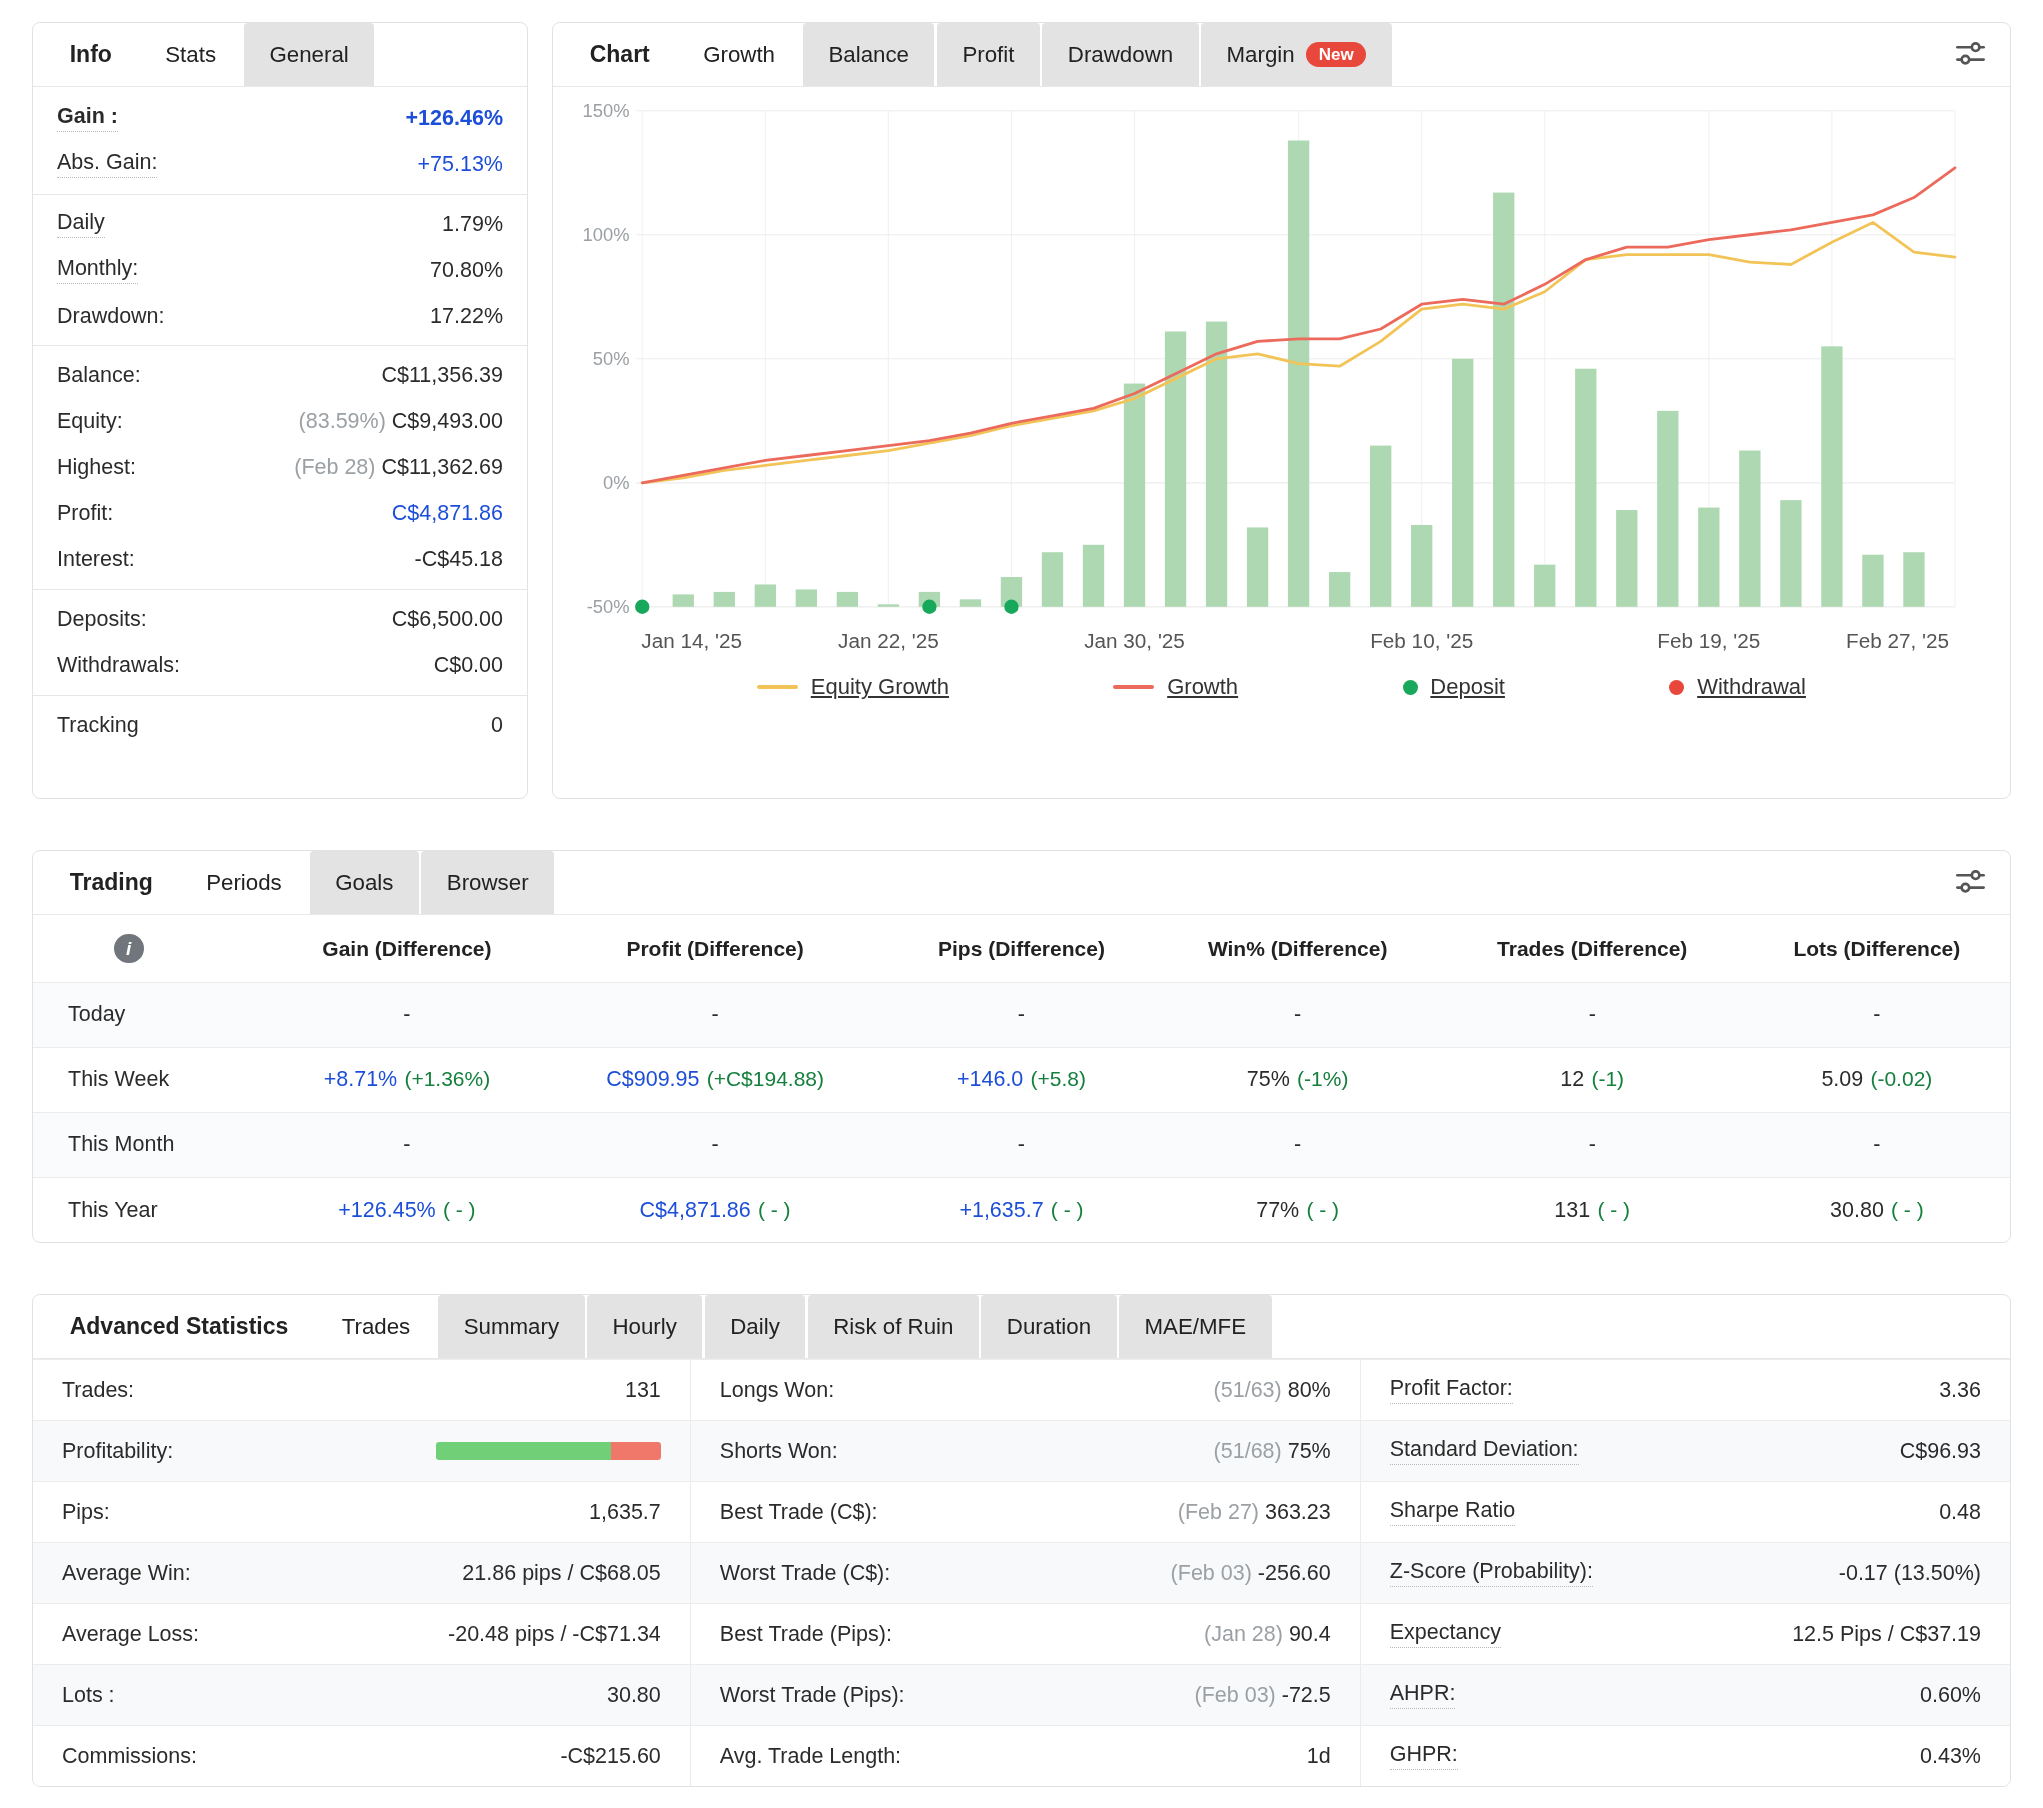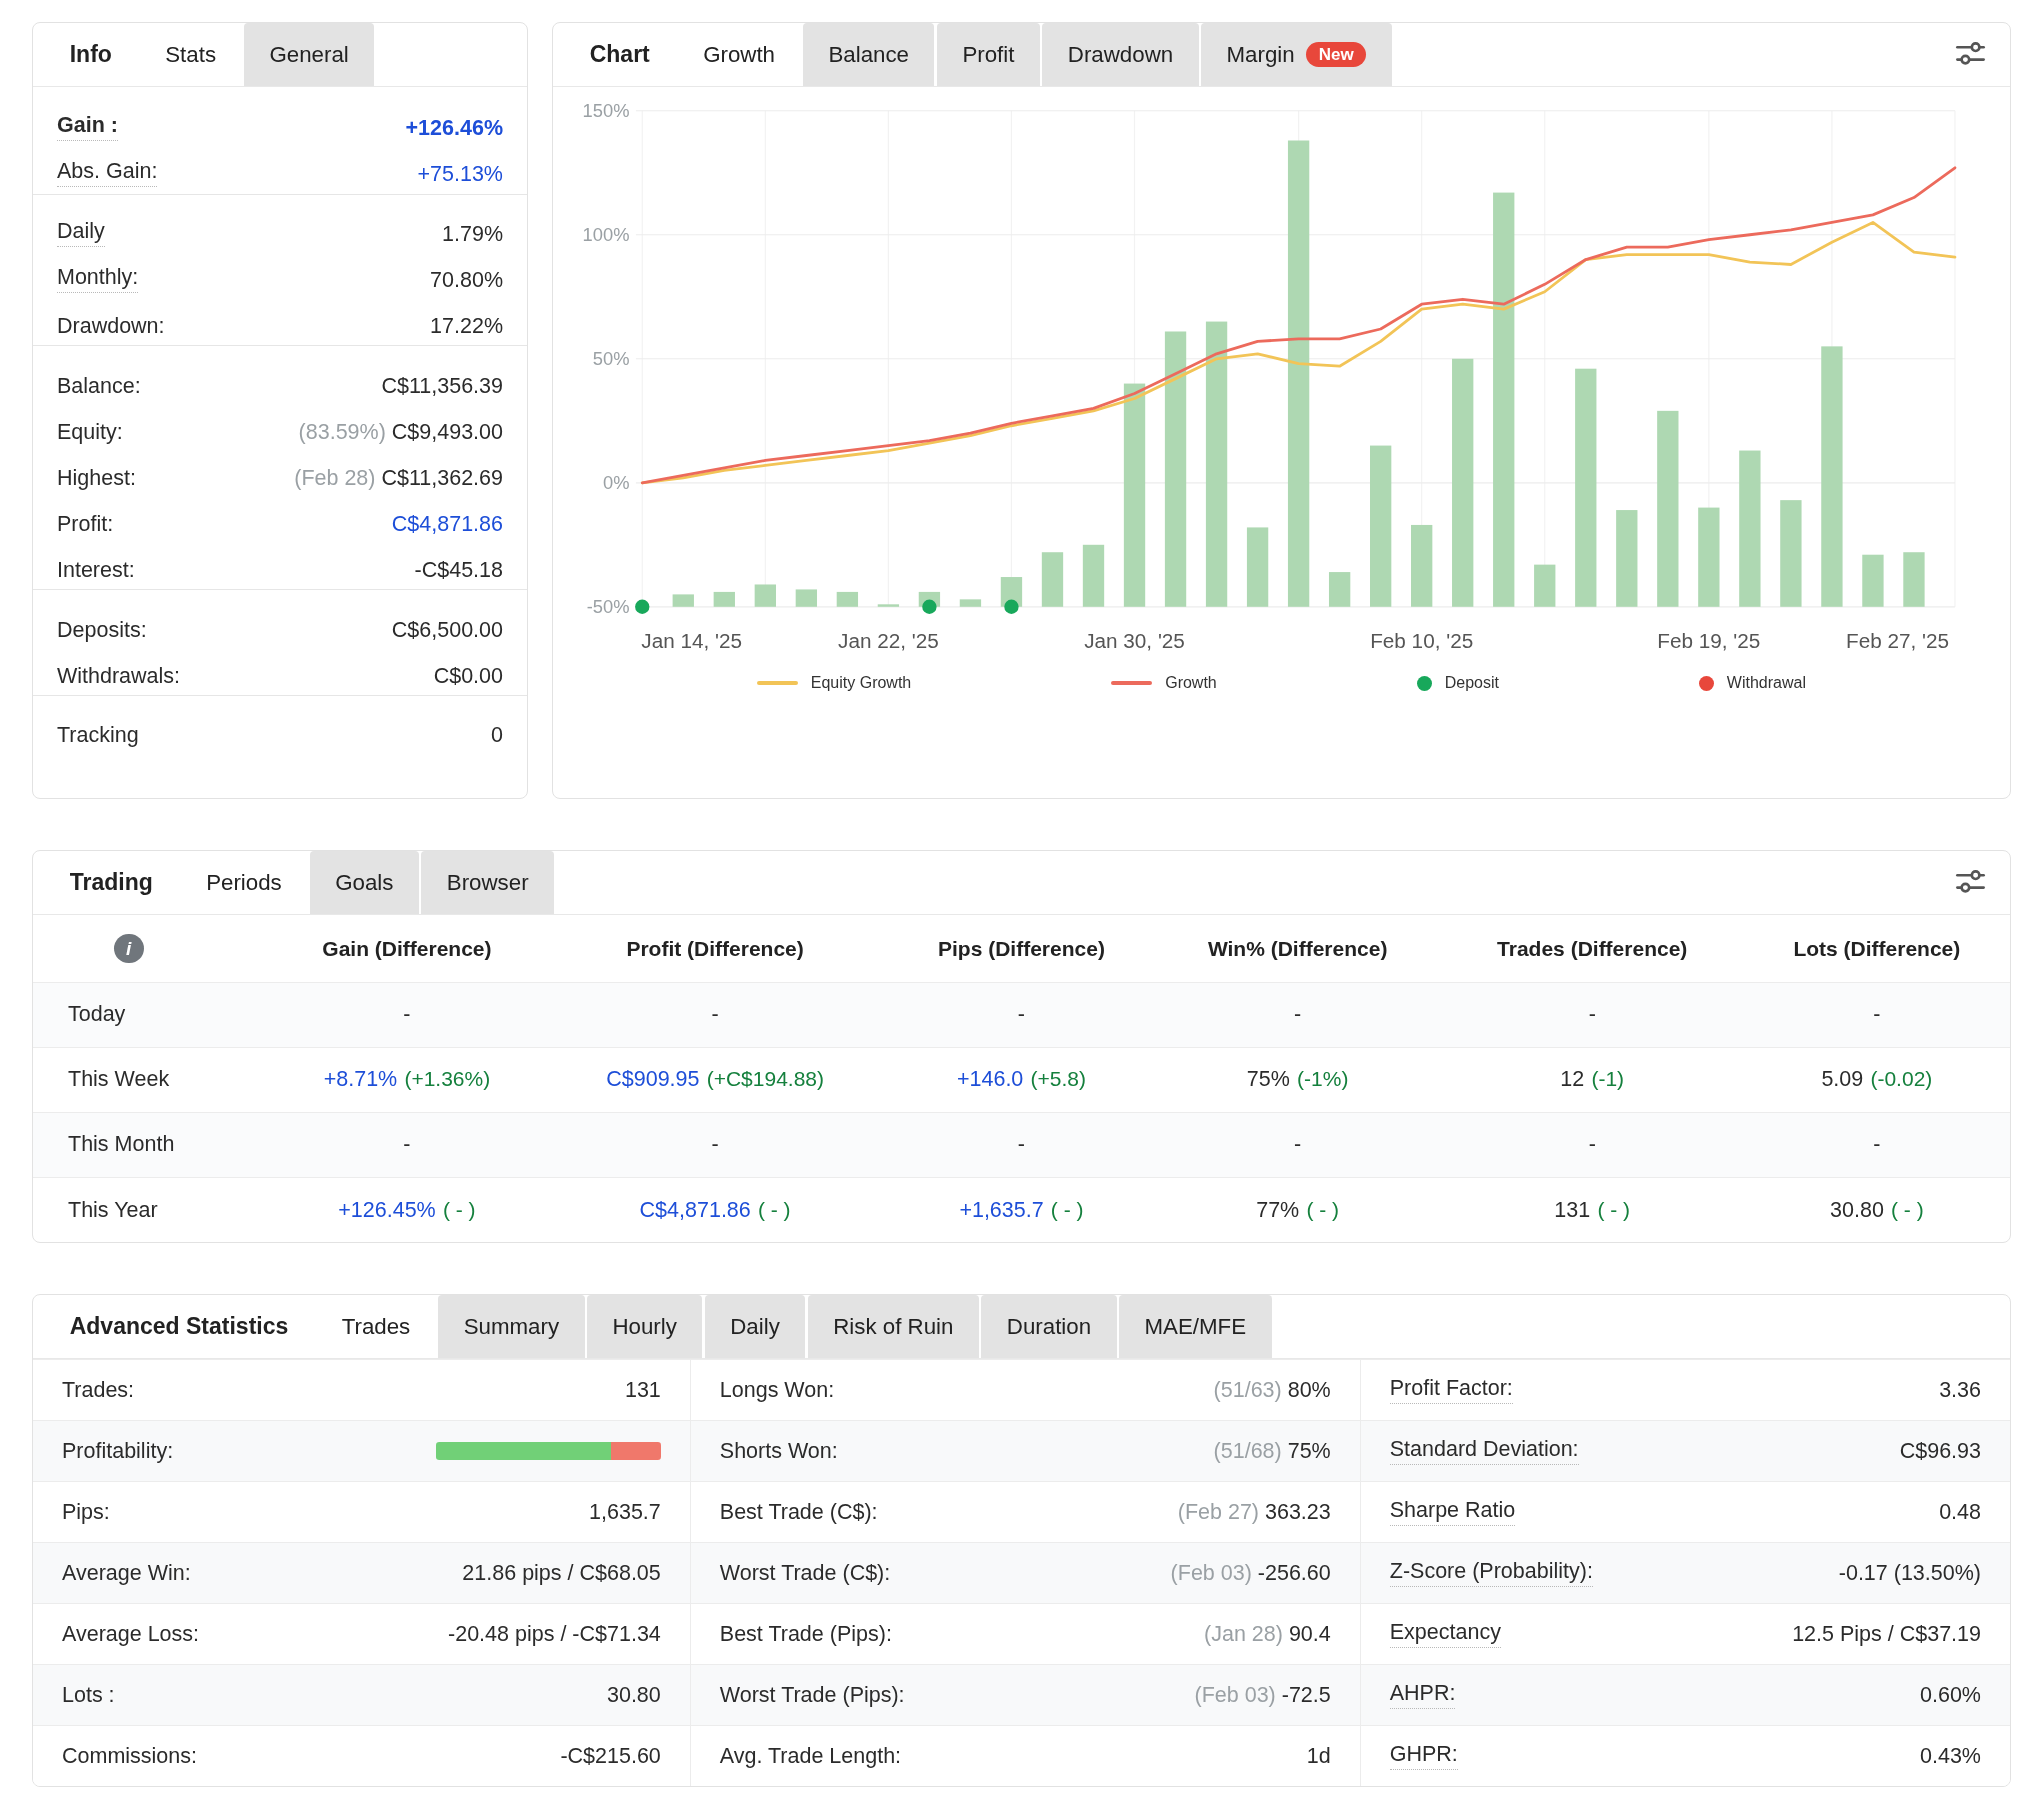--- a/index.html
+++ b/index.html
@@ -17,31 +17,31 @@
   .tabbar { display:flex; align-items:stretch; height:64px; border-bottom:0.8px solid #e8e8e8; padding:0 11.2px; gap:2.4px; position:relative; flex:none; }
   .tab { display:flex; align-items:center; padding:0 25.5px; font-size:22.3px; color:#222; white-space:nowrap; }
   .tab.title { font-weight:700; font-size:23px; }
   .tab.active { background:#fff; }
   .tab.inactive { background:#e3e3e3; border-radius:4px 4px 0 0; }
   .badge { background:#e8473b; color:#fff; font-size:17px; font-weight:700; border-radius:797px; padding:4px 12.8px; margin-left:11.2px; line-height:1; }
   .filter-btn { position:absolute; right:21px; top:50%; transform:translateY(-50%); width:38px; height:38px; display:flex; align-items:center; justify-content:center; cursor:pointer; }
 
   
   .stats-list { padding:8px 0 0 0; }
-  .stat-row { display:flex; justify-content:space-between; align-items:flex-end; height:46px; padding:0 24px; font-size:21.5px; }
+  .stat-row { display:flex; justify-content:space-between; align-items:center; height:46px; padding:0 24px; font-size:21.5px; }
   .stat-label.dotted, .adv-label.dotted { border-bottom:1.6px dotted #b9b9b9; padding-bottom:2.4px; }
   .bold { font-weight:700; }
   .green { color:#1d4ed8; }
   .gray { color:#9aa0a4; }
   .stat-sep { border-top:0.8px solid #e6e6e6; margin:6.4px 0; }
   .stat-value { text-align:right; }
 
   
   .chart-host { height:579px; margin:3.2px 16px 0 6.4px; }
-  .legend { display:flex; justify-content:space-between; align-items:center; width:72%; margin:0 auto; padding:4.8px 0 16px 0; font-size:16px; color:#333; }
+  .legend { display:flex; justify-content:space-between; align-items:center; width:72%; margin:0 auto; padding:4.8px 0 16px 0; font-size:22px; color:#333;text-decoration:underline; }
   .legend-item { display:flex; align-items:center; gap:12.8px; cursor:pointer; }
   .legend-line { width:41px; height:4px; border-radius:2.4px; }
   .legend-dot { width:15px; height:15px; border-radius:50%; }
 
   
   .trading-panel { margin-top:51px; }
   .periods-table { width:100%; border-collapse:collapse; font-size:21.5px; }
   .periods-table th { font-weight:700; font-size:21px; color:#222; height:67px; text-align:center; }
   .periods-table td { height:65px; text-align:center; }
   .periods-table th.first, .periods-table td.first { text-align:left; padding-left:35px; width:239px; }

